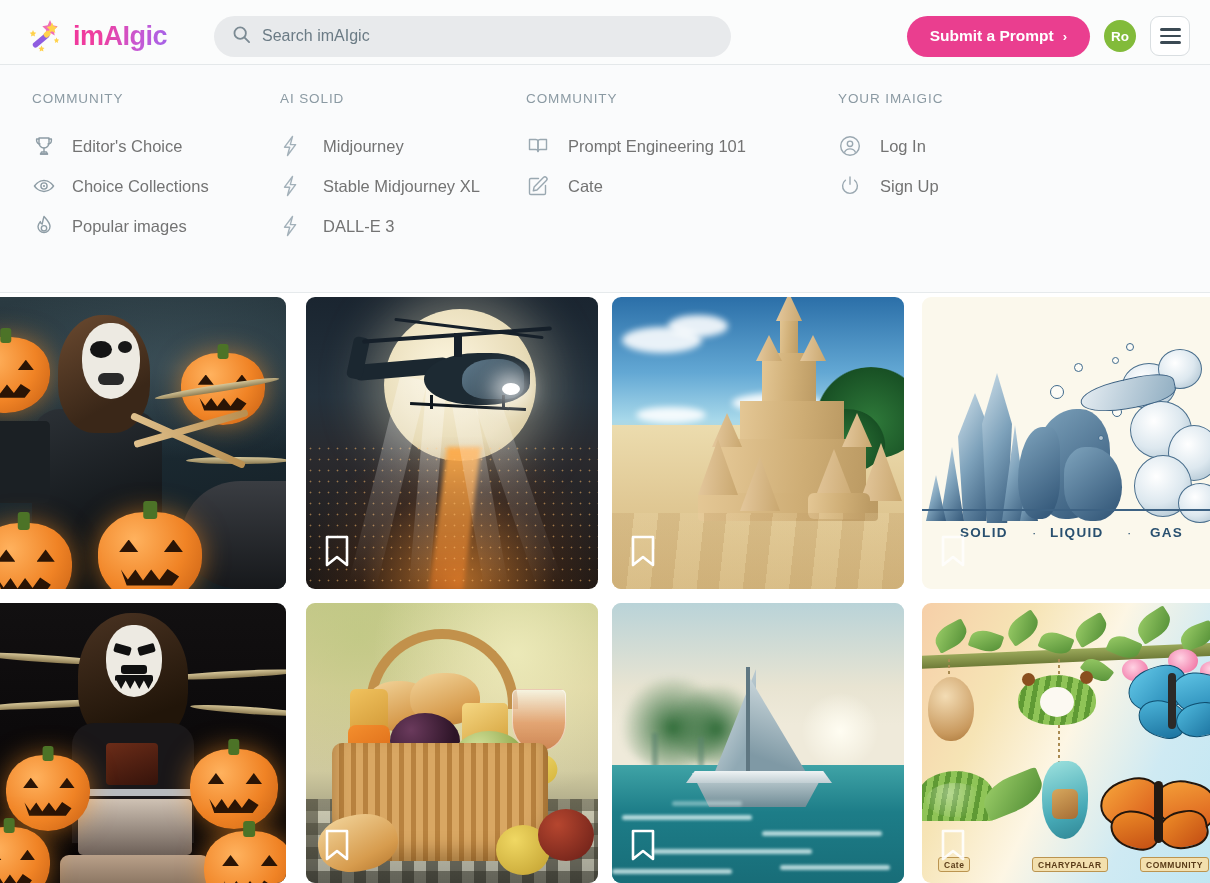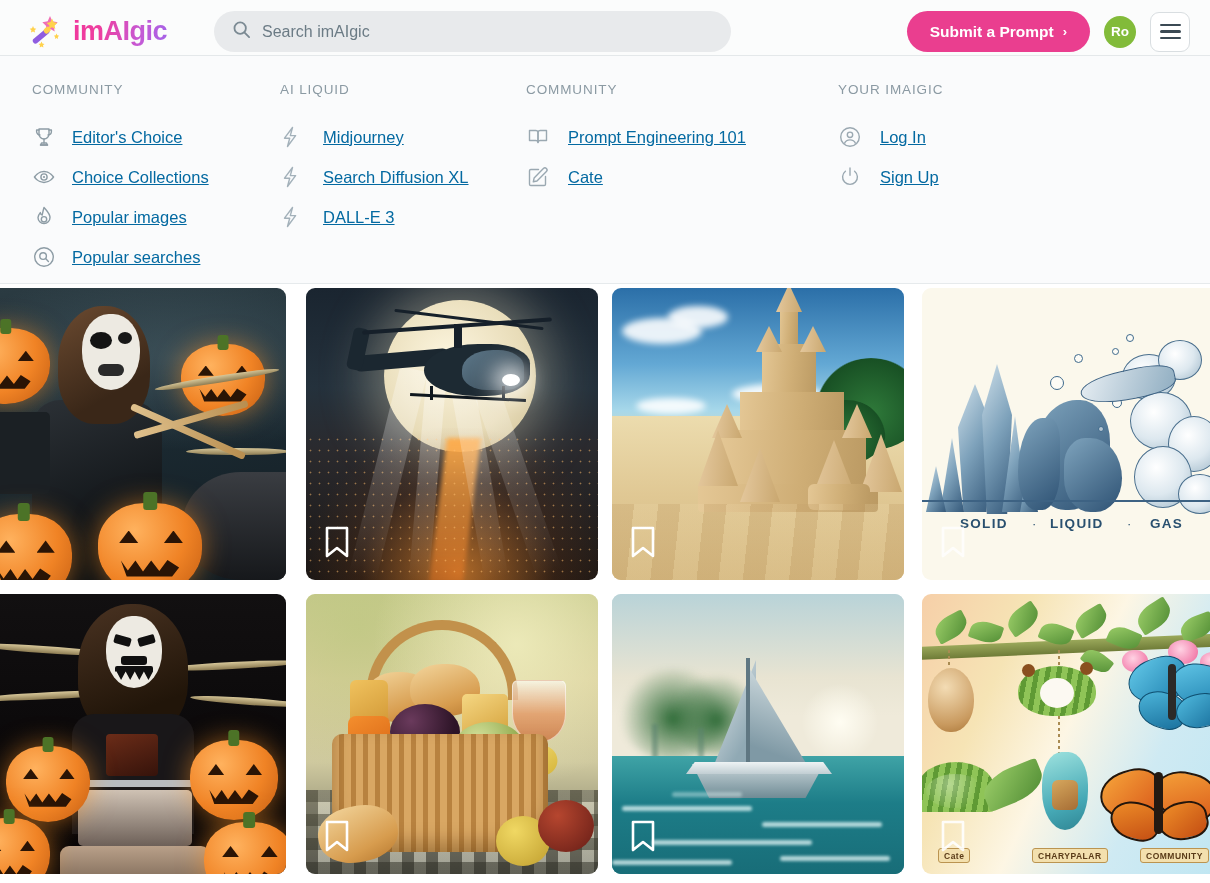--- a/index.html
+++ b/index.html
@@ -6,21 +6,21 @@
   html,body { width:1210px; height:883px; overflow:hidden; }
   body {
     font-family:"Liberation Sans", sans-serif;
     background:#ffffff;
     color:#2c3e50;
     -webkit-font-smoothing:antialiased;
   }
 
   
   .header {
-    height:56px; width:1210px;
+    height:65px; width:1210px;
     background:#fbfcfc;
     border-bottom:1px solid #e4e8ea;
     display:flex; align-items:center;
     padding:8px 20px 0 26px;
     position:relative; z-index:30;
   }
   .logo-wrap { display:flex; align-items:center; gap:9px; cursor:pointer; }
   .wand-icon { width:38px; height:38px; display:block; }
   .logo-text {
     font-size:27px; font-weight:bold; letter-spacing:-0.5px;
@@ -80,21 +80,21 @@
   .mcol.c4 { width:372px; padding-left:0; }
   .mtitle {
     font-size:13.5px; color:#8b9aa3; letter-spacing:0.9px;
     margin-bottom:20px; font-weight:normal;
   }
   .mitem {
     display:flex; align-items:center; gap:16px;
     height:40px; cursor:pointer;
   }
   .mitem .ico { width:24px; height:24px; flex:none; display:block; }
-  .mitem .lbl { font-size:16.5px; color:#0369a1;text-decoration:underline; }
+  .mitem .lbl { font-size:16.5px; color:#737373; }
   .mcol.c2 .mtitle { margin-left:2px; }
   .mcol.c2 .mitem { gap:21px; }
   .mcol.c3 .mitem { gap:18px; }
   .mcol.c4 .mitem { gap:18px; }
 
   
   .grid {
     width:1210px; height:590px;
     position:relative; background:#fff;
     overflow:hidden;
@@ -314,51 +314,41 @@
     <div class="mitem">
       <span>
         <svg class="ico" viewBox="0 0 24 24" fill="none" stroke="#8d9ca5" stroke-width="1.4" stroke-linejoin="round">
           <path d="M12 2.5c3 3.6 6 6.2 6 10.1a6 6 0 1 1-12 0c0-2 1-3.4 2.3-5 .2 1.3.9 2.2 1.9 2.5.6-3 1-5.2 1.8-7.6z"></path>
           <circle cx="12" cy="14.3" r="2.7"></circle>
         </svg>
       </span>
       <span class="lbl">Popular images</span>
     </div>
 
-    <div class="mitem">
-      <span>
-        <svg class="ico" viewBox="0 0 24 24" fill="none" stroke="#8d9ca5" stroke-width="1.4" stroke-linecap="round">
-          <circle cx="12" cy="12" r="9.3"></circle>
-            <circle cx="11.1" cy="11.1" r="3.3"></circle>
-            <path d="M13.6 13.6 L16.4 16.4"></path>
-        </svg>
-      </span>
-      <span class="lbl">Popular searches</span>
-    </div>
   </div>
 
   <div class="mcol c2">
-    <div class="mtitle">AI LIQUID</div>
+    <div class="mtitle">AI SOLID</div>
 
     <div class="mitem">
       <span>
         <svg class="ico" viewBox="0 0 24 24" fill="none" stroke="#a3b1ba" stroke-width="1.4" stroke-linejoin="round">
           <path d="M14.5 2.5 6.5 13.2h5.2L9.5 21.5 17.6 10.6h-5.3z"></path>
         </svg>
       </span>
       <span class="lbl">Midjourney</span>
     </div>
 
     <div class="mitem">
       <span>
         <svg class="ico" viewBox="0 0 24 24" fill="none" stroke="#a3b1ba" stroke-width="1.4" stroke-linejoin="round">
           <path d="M14.5 2.5 6.5 13.2h5.2L9.5 21.5 17.6 10.6h-5.3z"></path>
         </svg>
       </span>
-      <span class="lbl">Search Diffusion XL</span>
+      <span class="lbl">Stable Midjourney XL</span>
     </div>
 
     <div class="mitem">
       <span>
         <svg class="ico" viewBox="0 0 24 24" fill="none" stroke="#a3b1ba" stroke-width="1.4" stroke-linejoin="round">
           <path d="M14.5 2.5 6.5 13.2h5.2L9.5 21.5 17.6 10.6h-5.3z"></path>
         </svg>
       </span>
       <span class="lbl">DALL-E 3</span>
     </div>

